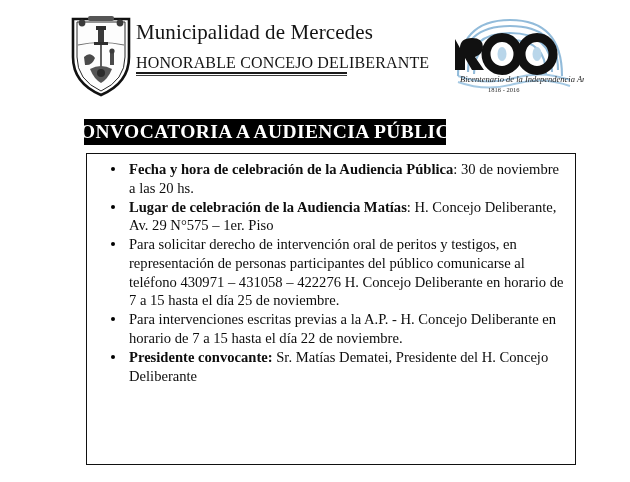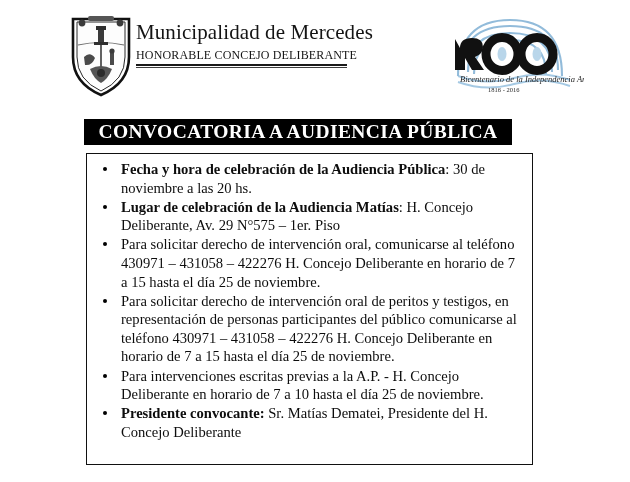--- a/index.html
+++ b/index.html
@@ -39,26 +39,26 @@
     width: 215px;
   }
   .org-title {
     font-size: 21px;
     line-height: 25px;
     letter-spacing: 0.1px;
     color: #141414;
     white-space: nowrap;
   }
   .org-sub {
-    font-size: 12px;
+    font-size: 16px;
     line-height: 14px;
     letter-spacing: 0.15px;
     color: #141414;
     white-space: nowrap;
-    margin-top: 3px;
+    margin-top: 11px;
   }
   .rule-thick {
     margin-top: 2px;
     height: 2px;
     background: #1a1a1a;
     width: 211px;
   }
   .rule-thin {
     margin-top: 1px;
     height: 1px;
@@ -74,46 +74,47 @@
     width: 132px;
     height: 86px;
   }
   .bicentenary svg { display: block; }
 
   
   .title-banner {
     position: absolute;
     left: 84px;
     top: 119px;
-    width: 428px;
+    width: 362px;
     height: 26px;
     background: #000000;
     display: flex;
     align-items: center;
     justify-content: center;
   }
   .title-banner-text {
     color: #ffffff;
     font-size: 19.5px;
     font-weight: bold;
     letter-spacing: 0.4px;
     line-height: 26px;
     white-space: nowrap;
   }
 
   
   .content-box {
     position: absolute;
     left: 86px;
     top: 153px;
-    width: 447px;
+    width: 490px;
     height: 312px;
     border: 1.4px solid #111111;
     box-sizing: border-box;
     background: #ffffff;
+    padding-left: 8px;
   }
 
   ul.bullets {
     list-style: none;
     margin: 0;
     padding: 6px 10px 0 12px;
   }
   ul.bullets > li {
     position: relative;
     padding-left: 22px;
@@ -192,18 +193,17 @@
 </div>
 
 <div class="title-banner">
   <span class="title-banner-text">CONVOCATORIA A AUDIENCIA PÚBLICA</span>
 </div>
 
 <div class="content-box">
   <ul class="bullets">
       <li><span class="dot"></span><span class="b">Fecha y hora de celebración de la Audiencia Pública</span><span>: 30 de noviembre a las 20 hs.</span></li>
       <li><span class="dot"></span><span class="b">Lugar de celebración de la Audiencia Matías</span><span>: H. Concejo Deliberante, Av. 29 N°575 – 1er. Piso</span></li>
-      <li><span class="dot"></span><span>Para solicitar derecho de intervención oral, comunicarse al teléfono 430971 – 431058 – 422276 H. Concejo Deliberante en horario de 7 a 15 hasta el día 25 de noviembre.</span></li>
       <li><span class="dot"></span><span>Para solicitar derecho de intervención oral de peritos y testigos, en representación de personas participantes del público comunicarse al teléfono 430971 – 431058 – 422276 H. Concejo Deliberante en horario de 7 a 15 hasta el día 25 de noviembre.</span></li>
-      <li><span class="dot"></span><span>Para intervenciones escritas previas a la A.P. - H. Concejo Deliberante en horario de 7 a 10 hasta el día 25 de noviembre.</span></li>
+      <li><span class="dot"></span><span>Para intervenciones escritas previas a la A.P. - H. Concejo Deliberante en horario de 7 a 15 hasta el día 22 de noviembre.</span></li>
       <li><span class="dot"></span><span class="b">Presidente convocante:</span><span> Sr. Matías Dematei, Presidente del H. Concejo Deliberante</span></li>
     </ul>
 </div>
 
 </body></html>

